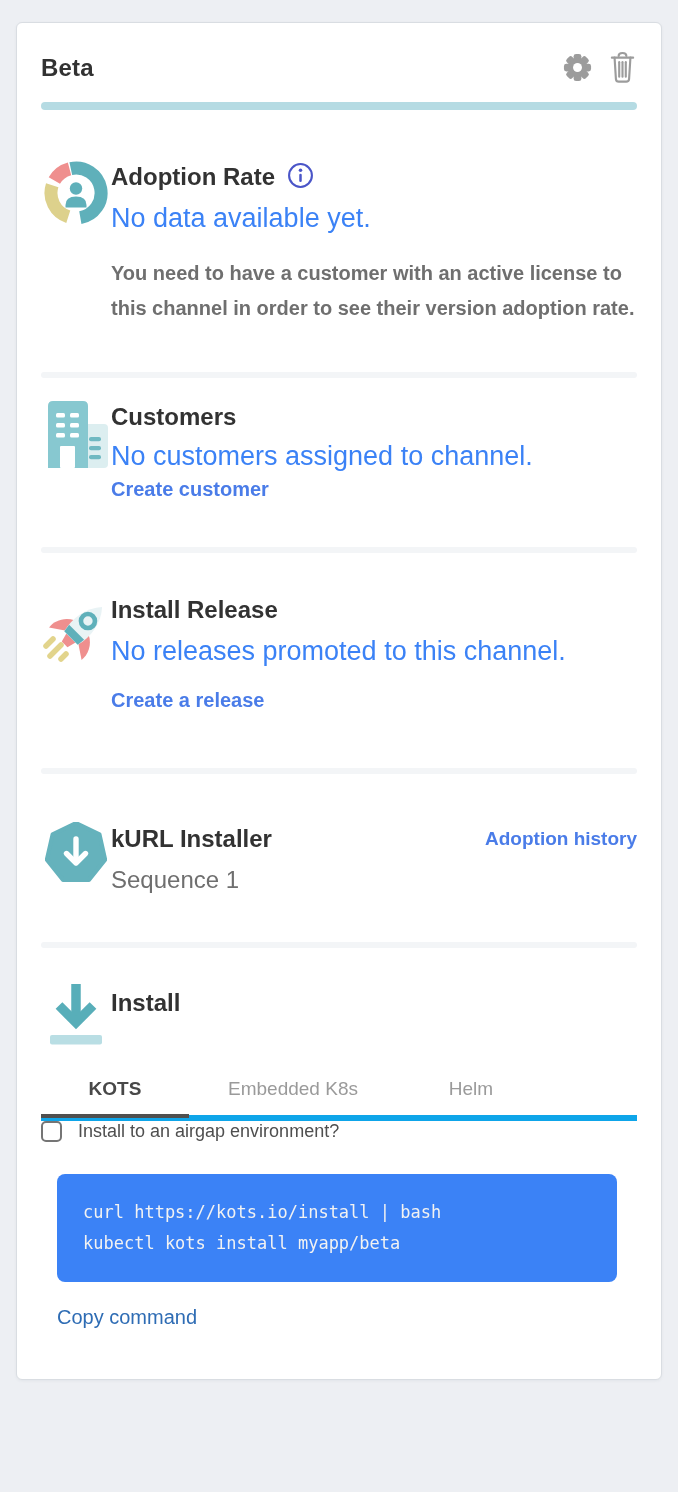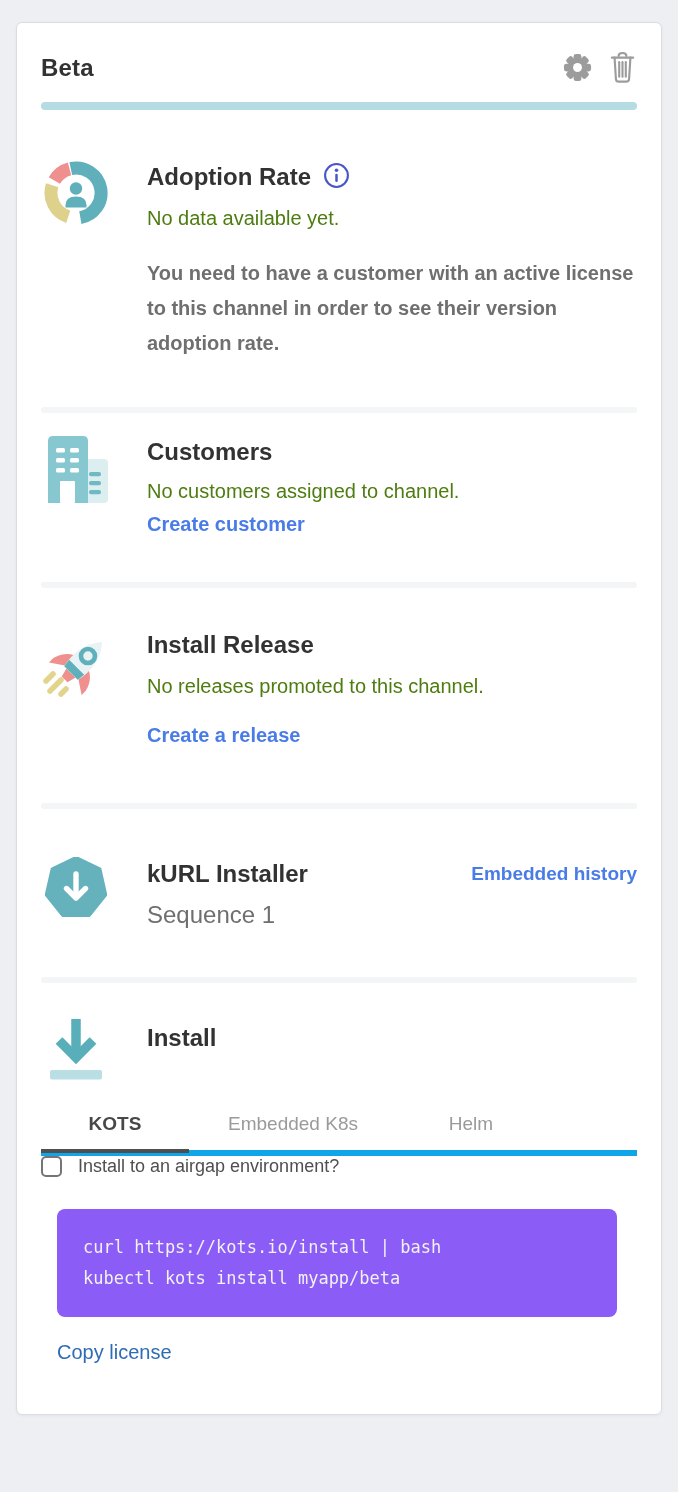--- a/index.html
+++ b/index.html
@@ -18,26 +18,26 @@
     border-radius:6px;
     box-shadow:0 1px 3px rgba(50,60,80,.06);
     padding:28px 24px 50px 24px;
   }
   .card-header { display:flex; align-items:center; }
   .card-title { font-size:24px; font-weight:700; color:#323232; letter-spacing:.2px; }
   .header-actions { margin-left:auto; display:flex; align-items:center; gap:15px; }
   .icon-btn { background:none; border:none; padding:0; cursor:pointer; line-height:0; }
   .accent-bar { margin-top:18px; height:8px; border-radius:4px; background:#b5dbe3; }
 
-  .section { display:flex; gap:36px; }
+  .section { display:flex; }
   .icon-col { width:70px; flex:0 0 70px; display:flex; justify-content:center; align-items:flex-start; }
   .sec-body { flex:1; min-width:0; }
   .sec-title { font-size:24px; font-weight:700; color:#323232; line-height:34px; }
   .sec-title-row { display:flex; align-items:flex-start; }
-  .muted { font-size:20px; color:#4d7c0f; line-height:28px; }
+  .muted { font-size:27px; color:#3b82f6; line-height:28px; }
   .para { font-size:20px; color:#6f6f6f; line-height:35px; }
   .link { font-size:20px; font-weight:700; color:#4a7ce8; text-decoration:none; cursor:pointer; display:inline-block; }
   .divider { height:6px; border-radius:3px; background:#f3f5f7; }
 
   .sec-adoption { margin-top:50px; }
   .div-1 { margin-top:46px; }
   .sec-customers { margin-top:22px; }
   .div-2 { margin-top:46px; }
   .sec-release { margin-top:40px; }
   .div-3 { margin-top:56px; }
@@ -55,21 +55,21 @@
          background:none; cursor:pointer; border-top:none; border-left:none; border-right:none; }
   .tab.active { color:#484848; font-weight:700; border-bottom-color:#4f4f4f; }
 
   .airgap-row { display:flex; align-items:center; gap:16px; }
   .checkbox { appearance:none; -webkit-appearance:none; width:21px; height:21px; border:2px solid #757575;
               border-radius:5px; background:#fff; cursor:pointer; flex:0 0 21px; }
   .airgap-label { font-size:18px; color:#4f4f4f; cursor:pointer; }
 
   .code-block {
     margin:32px 20px 0 16px;
-    background:#8b5cf6;
+    background:#3b82f6;
     border-radius:8px;
     padding:23px 26px;
     font-family:"DejaVu Sans Mono","Liberation Mono",monospace;
     font-size:17px;
     line-height:31px;
     color:#f2f2f2;
     white-space:pre;
     overflow:hidden;
   }
   .copy-link { display:inline-block; margin:24px 0 0 16px; font-size:20px; color:#2e6cb4; text-decoration:none; cursor:pointer; }
@@ -216,21 +216,21 @@
           <g stroke="#ffffff" stroke-width="5.4" stroke-linecap="round" stroke-linejoin="round" fill="none">
             <line x1="31" y1="17" x2="31" y2="40"></line>
             <path d="M21.5,31.5 L31,41 L40.5,31.5"></path>
           </g>
         </svg>
       </span>
     </div>
     <div class="sec-body">
       <div class="sec-title-row">
         <div class="sec-title">kURL Installer</div>
-        <a class="history-link">Embedded history</a>
+        <a class="history-link">Adoption history</a>
       </div>
       <div class="sequence">Sequence 1</div>
     </div>
   </div>
 
   <div class="divider div-4"></div>
 
   
   <div class="section sec-install">
     <div class="icon-col">
@@ -255,15 +255,15 @@
     <button class="tab">Helm</button>
   </div>
 
   <div class="airgap-row">
     <input type="checkbox" class="checkbox" id="airgap" style="">
     <label class="airgap-label" for="airgap">Install to an airgap environment?</label>
   </div>
 
   <div class="code-block"><div>curl https://kots.io/install | bash</div><div>kubectl kots install myapp/beta</div></div>
 
-  <a class="copy-link">Copy license</a>
+  <a class="copy-link">Copy command</a>
 
 </div>
 
 </body></html>

